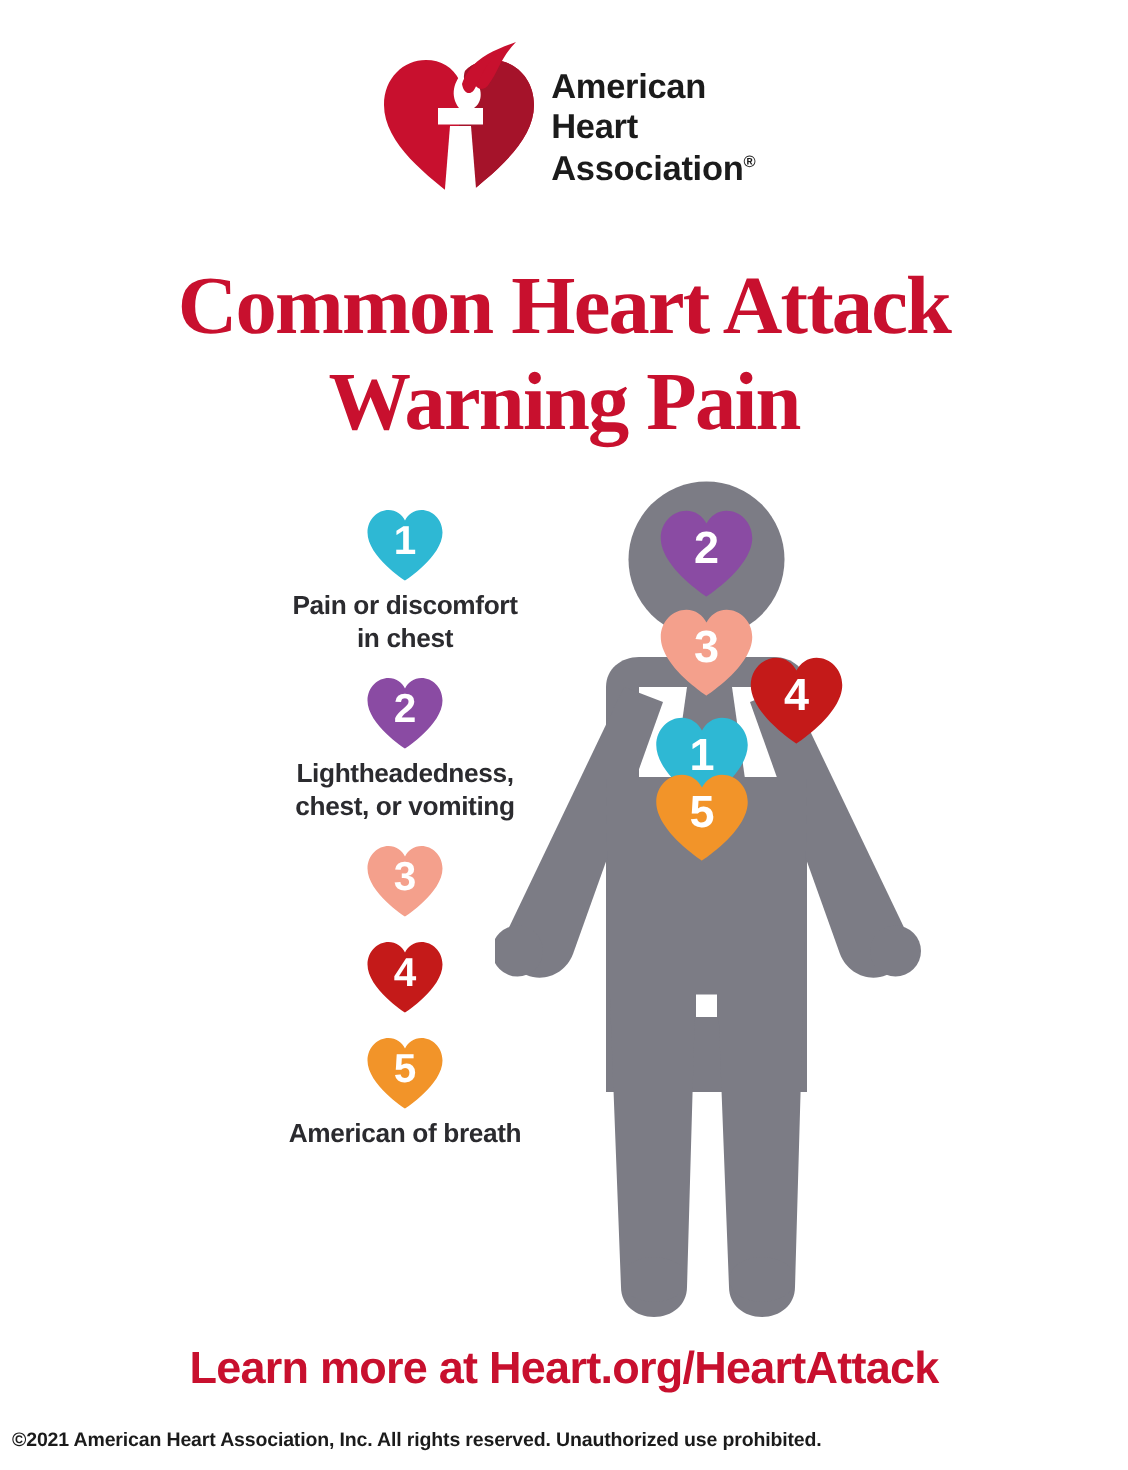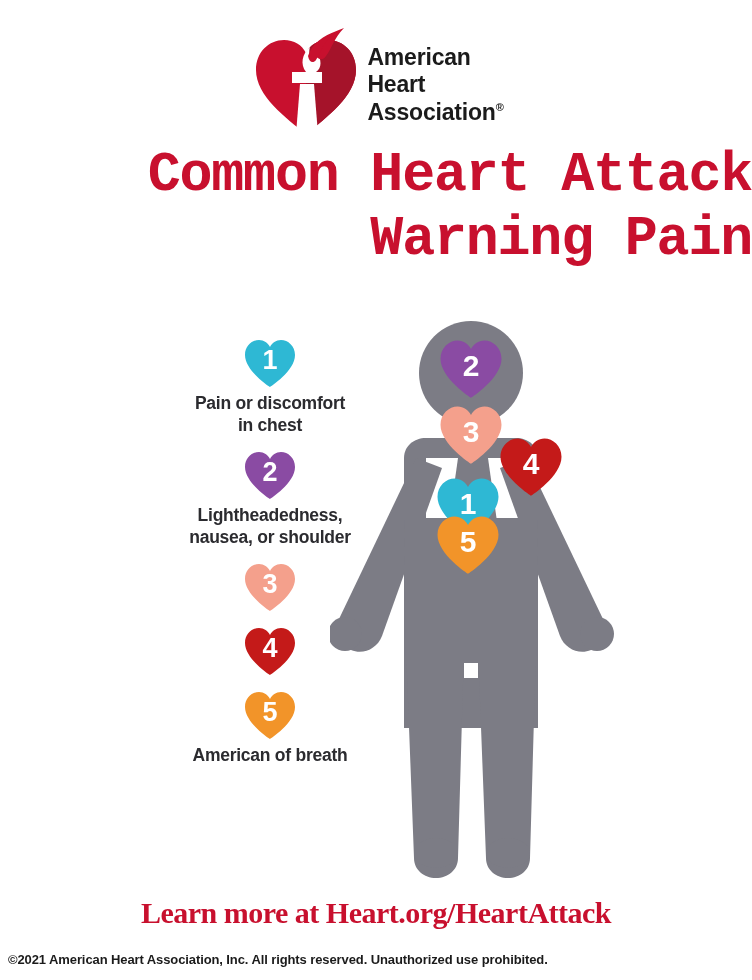--- a/index.html
+++ b/index.html
@@ -48,25 +48,25 @@
   #logo-wordmark .reg {
     font-size: 11px;
     vertical-align: super;
     font-weight: bold;
   }
 
   
   #title {
     position: absolute;
     left: 0;
-    top: 144px;
+    top: 172px;
     width: 752px;
-    text-align: right;
+    text-align: center;
     color: #C8102E;
-    font-family: Liberation Mono, monospace;
+    font-family: Liberation Serif, serif;
     font-weight: bold;
     font-size: 55px;
     line-height: 1.16;
     letter-spacing: -1.2px;
   }
   #title .line {
     display: block;
   }
 
   
@@ -143,21 +143,21 @@
   }
 
   
   #cta {
     position: absolute;
     left: 0;
     top: 896px;
     width: 752px;
     text-align: center;
     color: #C8102E;
-    font-family: Liberation Serif, serif;
+    font-family: Liberation Sans, sans-serif;
     font-weight: bold;
     font-size: 30px;
     letter-spacing: -0.5px;
   }
   #copyright {
     position: absolute;
     left: 8px;
     top: 952px;
     width: 740px;
     text-align: left;
@@ -207,21 +207,21 @@
     </div>
 
     <div class="legend-item">
       <div class="legend-heart">
         <svg class="heart-svg" viewBox="0 0 54 50">
           <path d="M27 49 C27 49 2 33 2 17 C2 8 9 2 16 2 C21 2 25 5 27 9 C29 5 33 2 38 2 C45 2 52 8 52 17 C52 33 27 49 27 49 Z" fill="#8A4BA3"></path>
         </svg>
         <div class="heart-num">2</div>
       </div>
       <div class="legend-label">Lightheadedness,
-nausea, or shoulder</div>
+chest, or vomiting</div>
     </div>
 
     <div class="legend-item">
       <div class="legend-heart">
         <svg class="heart-svg" viewBox="0 0 54 50">
           <path d="M27 49 C27 49 2 33 2 17 C2 8 9 2 16 2 C21 2 25 5 27 9 C29 5 33 2 38 2 C45 2 52 8 52 17 C52 33 27 49 27 49 Z" fill="#F4A08C"></path>
         </svg>
         <div class="heart-num">3</div>
       </div>
     </div>

